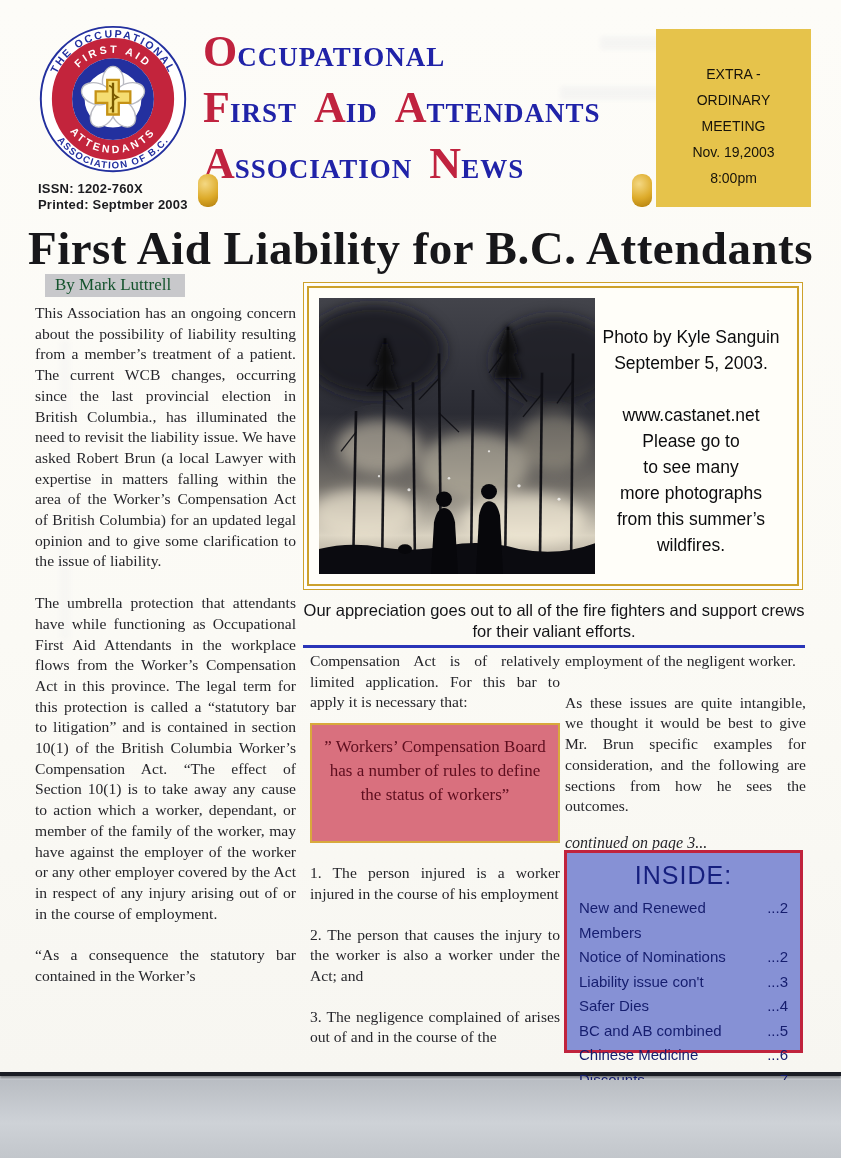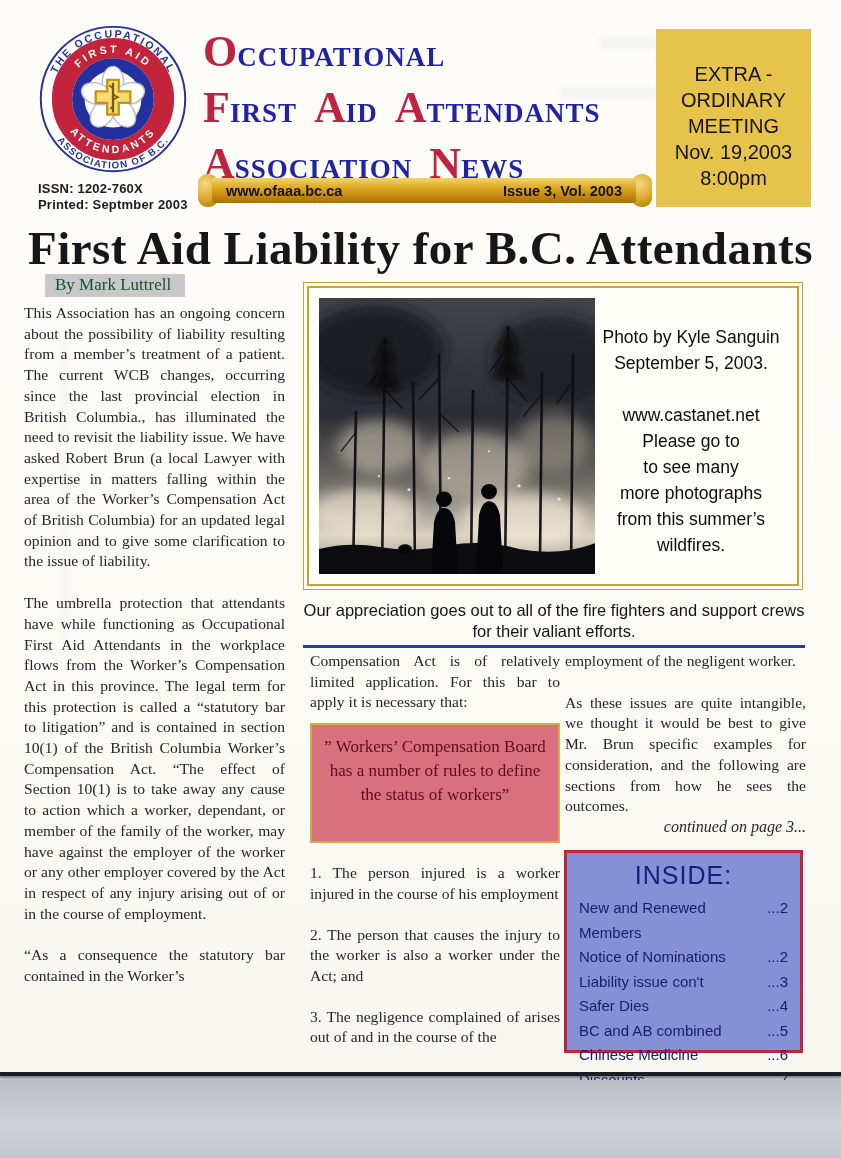--- a/index.html
+++ b/index.html
@@ -23,39 +23,39 @@
   .gold-bar { position:absolute; left:212px; top:178px; width:424px; height:25px;
       background:linear-gradient(180deg,#f2d372 0%, #dca81f 40%, #c08410 75%, #a97208 100%);
       border-radius:3px; display:flex; align-items:center; justify-content:space-between;
       padding:0 14px; font-weight:bold; font-size:14.5px; color:#141107; }
   .bar-cap { position:absolute; top:174px; width:20px; height:33px; border-radius:9px;
       background:radial-gradient(circle at 35% 30%, #f4d883 0%, #ddab2a 55%, #b07c0c 100%); }
   .bar-cap.left { left:198px; } .bar-cap.right { left:632px; }
 
   .meeting-box { position:absolute; left:656px; top:29px; width:155px; height:178px;
       background:#e6c34b; text-align:center; padding-top:32px;
-      font-size:20px; line-height:26px; color:#17130a; font-weight:500; }
+      font-size:14px; line-height:26px; color:#17130a; font-weight:500; }
 
   
   .headline { position:absolute; left:0; top:221px; width:841px; text-align:center;
       font-family:"Liberation Serif", serif; font-weight:bold; font-size:47px; color:#17171a; letter-spacing:.5px; }
   .byline { position:absolute; left:45px; top:274px; background:#c8c8cb; padding:1px 14px 2px 10px;
       font-family:"Liberation Serif", serif; font-size:17px; color:#14532d; }
 
   
   .bodytext { font-family:"Liberation Serif", serif; font-size:15.6px; line-height:20.7px;
       color:#26262b; text-align:justify; }
-  .col-left  { position:absolute; left:24px;  top:303px; width:261px; }
+  .col-left  { position:absolute; left:35px;  top:303px; width:261px; }
   .col-left p + p { margin-top:21px; }
   .col-mid   { position:absolute; left:310px; top:651px; width:250px; }
   .col-right { position:absolute; left:565px; top:651px; width:241px; }
   .col-right p + p { margin-top:21px; }
   .col-mid .numbered { margin-top:20px; }
 
-  .continued { margin-top:0; text-align:right; font-style:italic; font-size:16px; }
+  .continued { margin-top:16px; font-style:italic; font-size:16px; }
 
   
   .photo-frame { position:absolute; left:303px; top:282px; width:500px; height:308px;
       border:1px solid #cda12b; padding:3px; background:#fffef9; }
   .photo-frame-inner { width:100%; height:100%; border:2px solid #cda12b; background:#fffef9;
       display:flex; align-items:stretch; padding:10px; }
   .photo { width:276px; height:100%; flex:none; }
   .photo svg { width:100%; height:100%; display:block; }
   .photo-side { flex:1; display:flex; flex-direction:column; justify-content:flex-start;
       padding-top:26px; text-align:center; font-size:17.5px; line-height:26px; color:#0c0c0e; }
@@ -142,24 +142,20 @@
       <span class="word"><span class="tcap">A</span><span class="trest">TTENDANTS</span></span>
     </div>
     <div class="tline">
       <span class="word"><span class="tcap">A</span><span class="trest">SSOCIATION</span></span>
       <span class="word"><span class="tcap">N</span><span class="trest">EWS</span></span>
     </div>
   </div>
 
   <span class="bar-cap left"></span>
   <span class="bar-cap right"></span>
-  <div class="gold-bar">
-    <span>www.ofaaa.bc.ca</span>
-    <span>Issue 3, Vol. 2003</span>
-  </div>
 
   <div class="meeting-box">
 
   <div>EXTRA -</div>
       <div>ORDINARY</div>
       <div>MEETING</div>
       <div>Nov. 19,2003</div>
       <div>8:00pm</div>
     </div>
 

